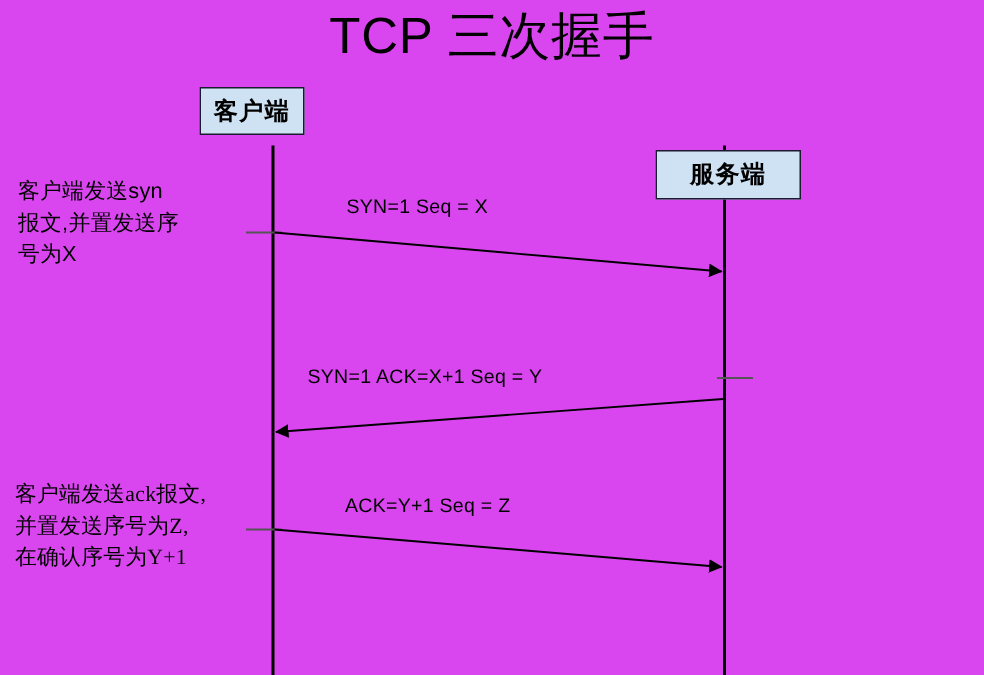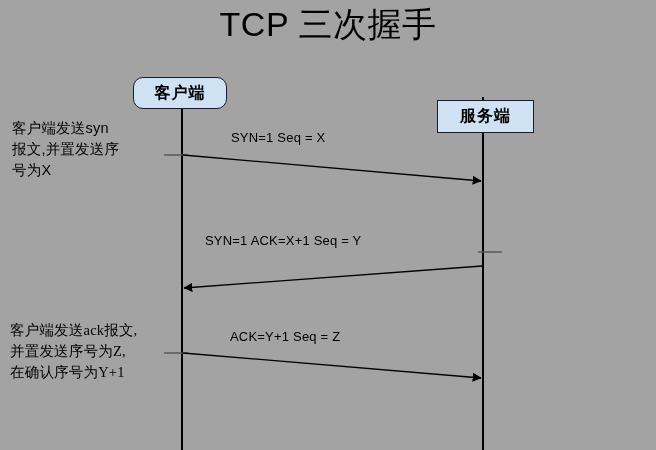--- a/index.html
+++ b/index.html
@@ -9,21 +9,21 @@
   }
   body {
     font-family: "Liberation Sans", "DejaVu Sans", sans-serif;
     color: #000000;
   }
   #canvas {
     position: relative;
     width: 656px;
     height: 450px;
     overflow: hidden;
-    background: #a3a3a3;
+    background: #d946ef;
   }
   #diagram-svg {
     position: absolute;
     left: 0;
     top: 0;
     width: 656px;
     height: 450px;
   }
 
   
@@ -46,32 +46,32 @@
     box-sizing: border-box;
     background: #cfe2f3;
     border: 1.6px solid #1b1b2f;
     display: flex;
     align-items: center;
     justify-content: center;
     font-size: 16px;
     font-weight: bold;
     letter-spacing: 1px;
   }
-  .participant.client { left: 133px; top: 77px; width: 94px; height: 32px; border-radius: 10px; }
+  .participant.client { left: 133px; top: 58px; width: 70px; height: 32px; }
   .participant.server { left: 437px; top: 64px; width: 97px; height: 33px; margin-top: 36px; }
 
   
   .msg-label {
     position: absolute;
     font-size: 13px;
     white-space: nowrap;
     letter-spacing: 0.2px;
   }
   .msg1 { left: 231px; top: 130px; }
-  .msg2 { left: 205px; top: 233px; }
+  .msg2 { left: 205px; top: 243px; }
   .msg3 { left: 230px; top: 329px; text-align: right; }
 
   
   .note {
     position: absolute;
     font-size: 14.5px;
     line-height: 21px;
     white-space: pre-line;
     letter-spacing: 0.2px;
   }

